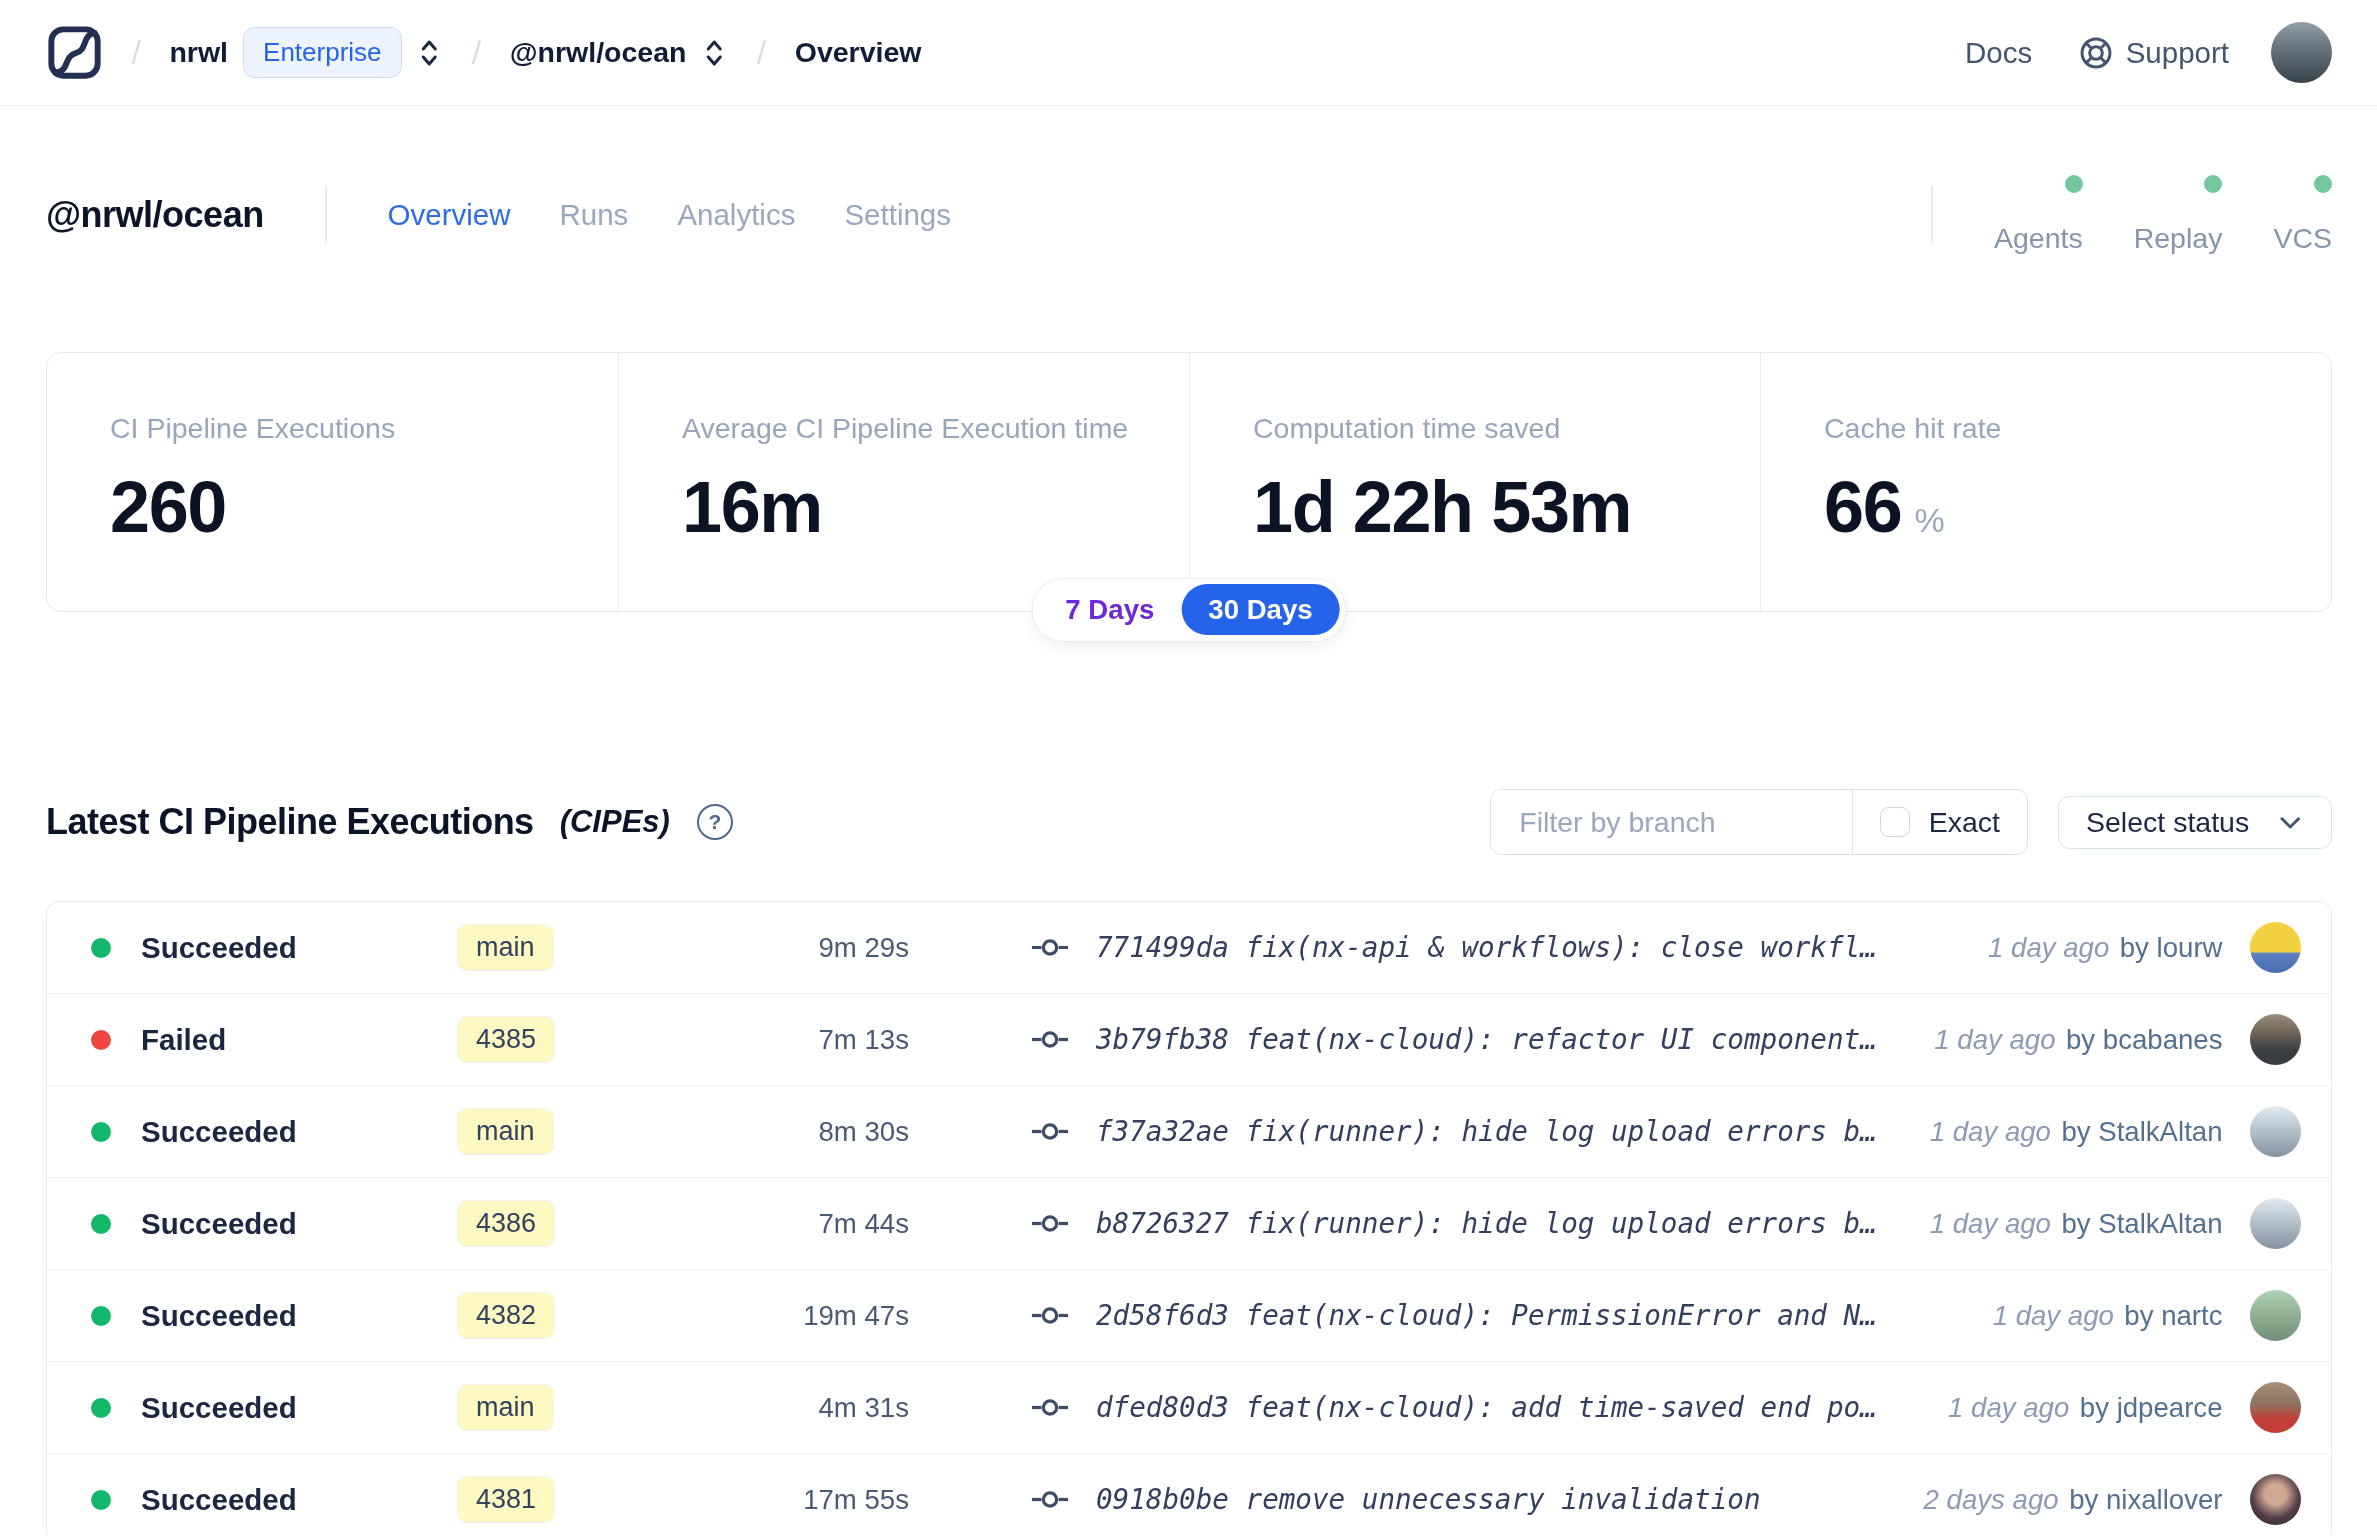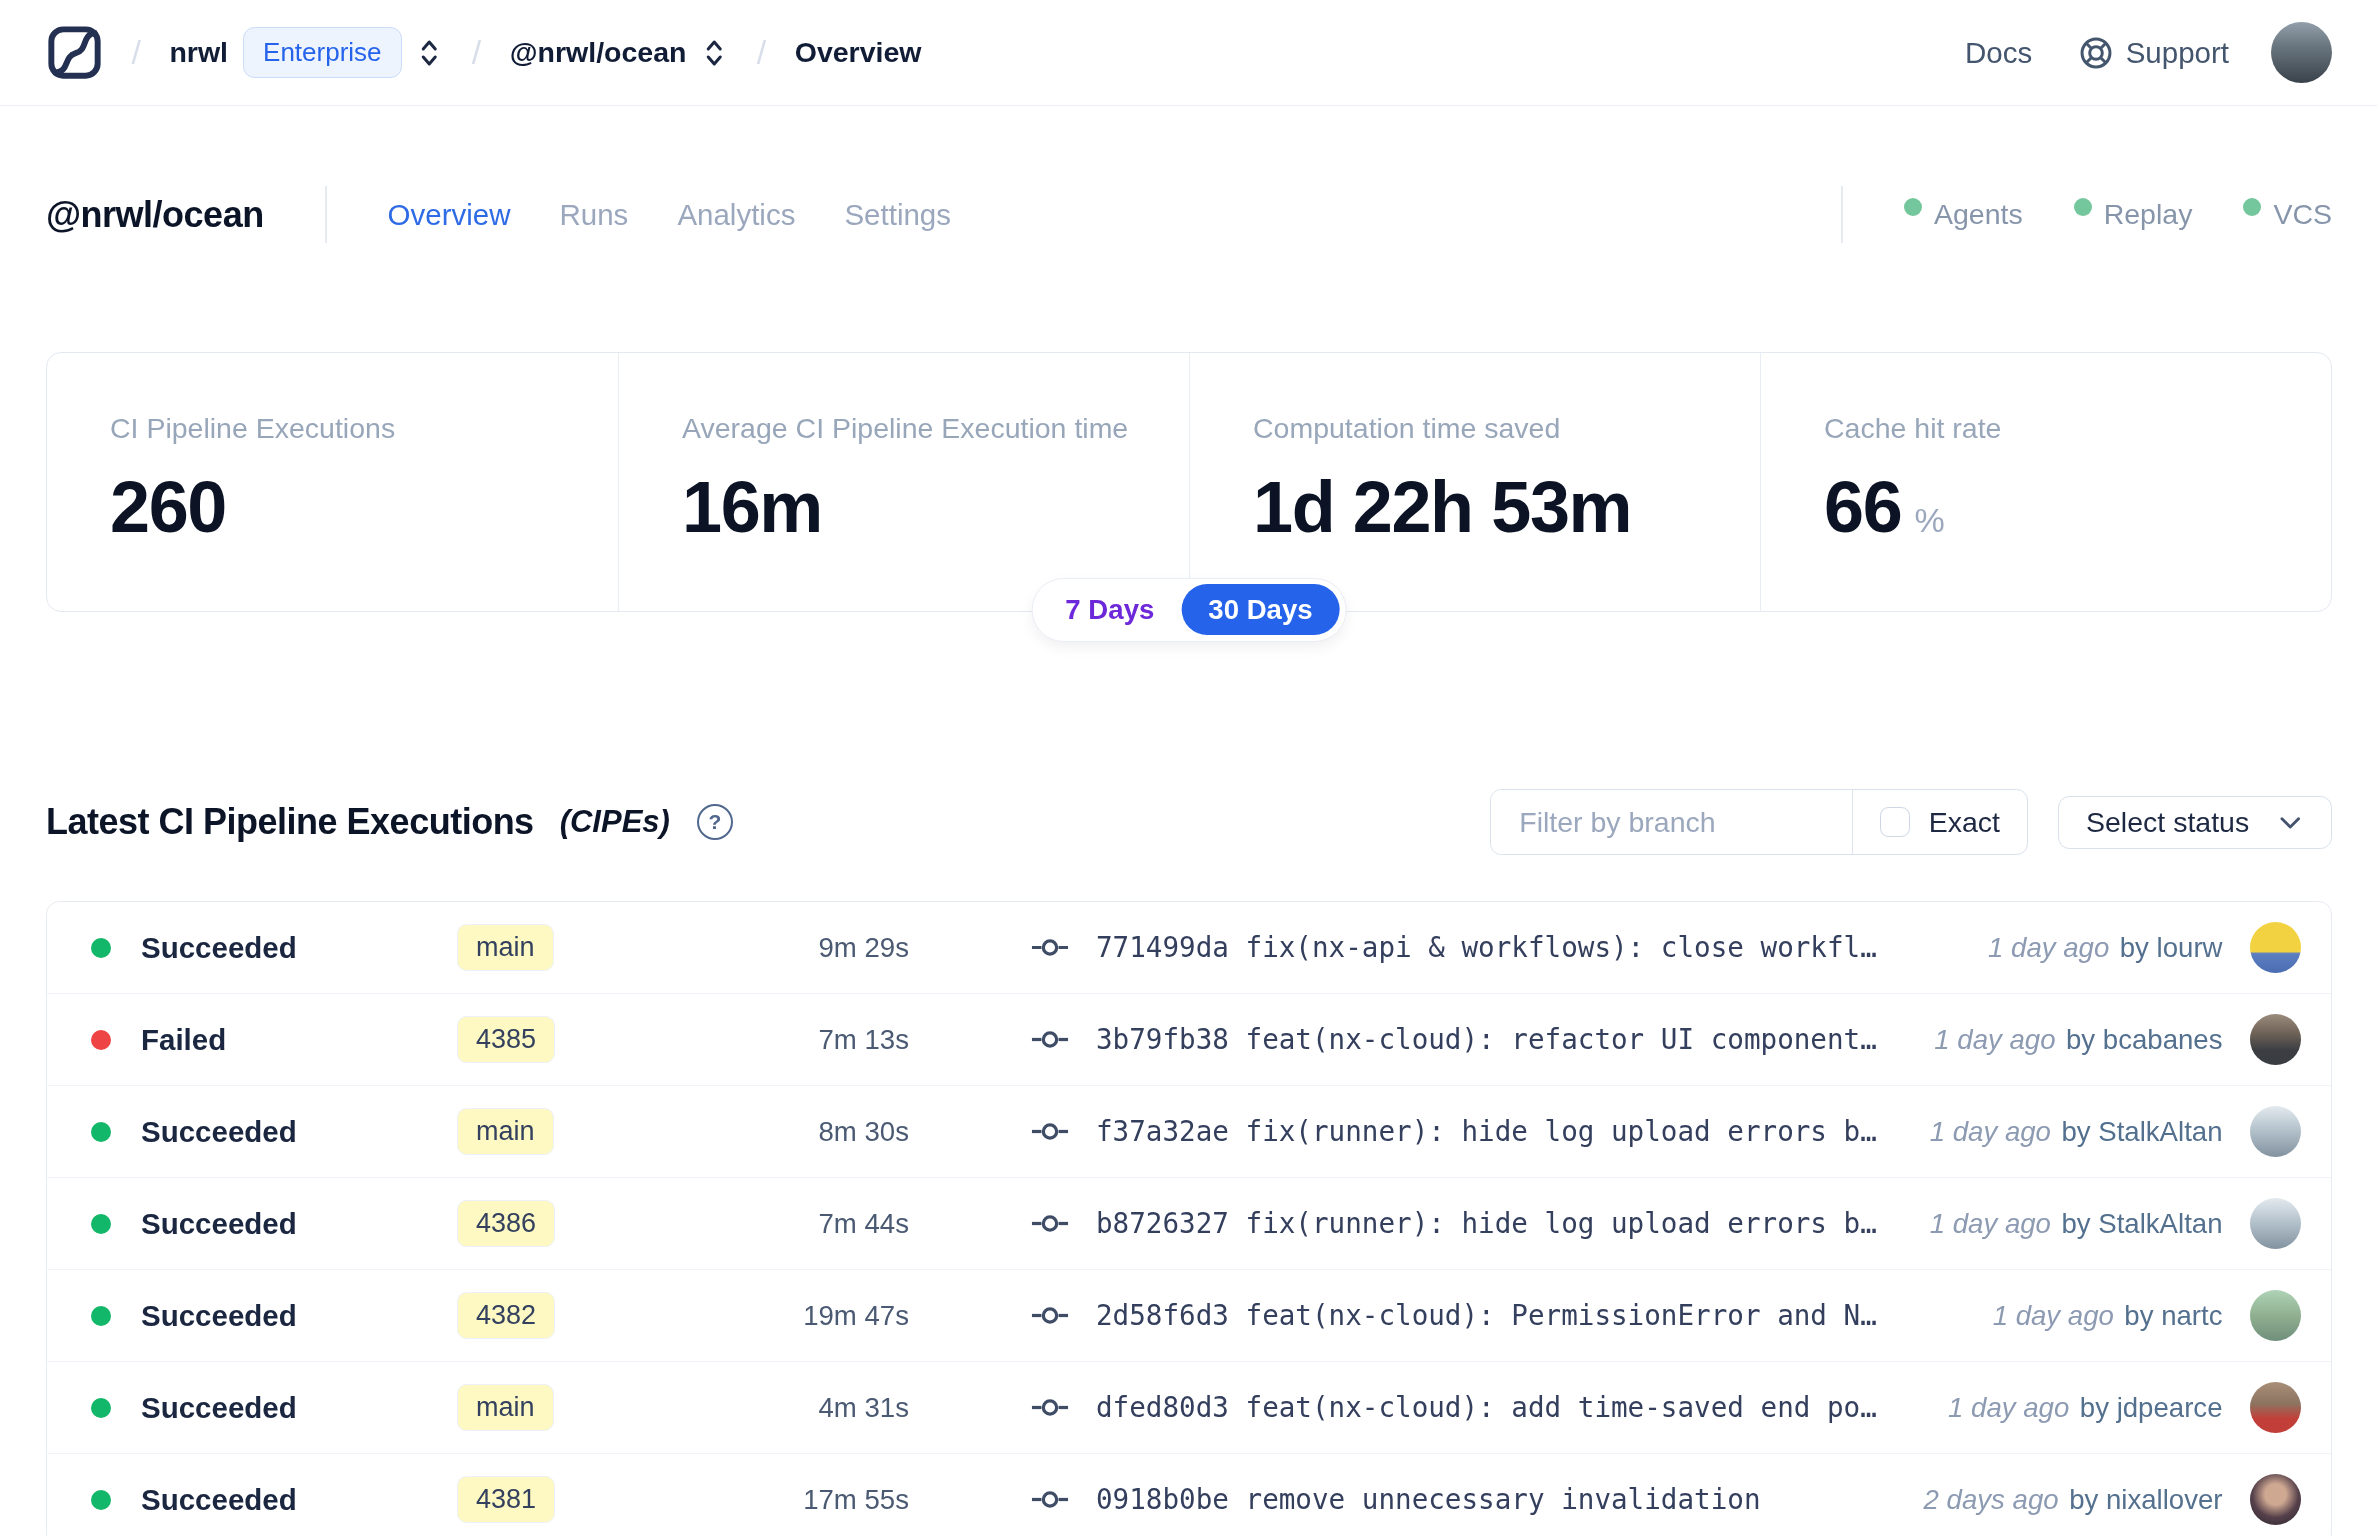--- a/index.html
+++ b/index.html
@@ -24,21 +24,21 @@
 
   
   .ws-header { display:flex; align-items:center; padding:0 46px; margin-top:78px; height:61px; }
   .ws-title { font-size:36px; font-weight:700; color:#0c1528; letter-spacing:-0.5px; }
   .vdiv { width:1.9px; height:57px; background:#e6eaf1; margin:0 61px; }
   .tabs { display:flex; align-items:center; gap:49px; }
   .tab { font-size:29.5px; font-weight:500; color:#9aa7bd; cursor:pointer; }
   .tab.active { color:#2e6be5; }
   .ws-right { margin-left:auto; display:flex; align-items:center; }
   .indicators { display:flex; align-items:center; gap:51px; margin-left:61px; }
-  .indicator { display:flex; align-items:flex-start; gap:12px; font-size:28.5px; color:#8795ab; }
+  .indicator { display:flex; align-items:flex-end; gap:29px; font-size:28.5px; color:#8795ab;flex-direction:column; }
   .ind-dot { width:18px; height:18px; border-radius:50%; background:#74c79c; }
 
   
   .stats-wrap { margin:107px 46px 0; position:relative; }
   .stats { display:grid; grid-template-columns:1fr 1fr 1fr 1fr; border:1.9px solid #e4e9f1;
     border-radius:15px; background:#fff; }
   .stat { padding:59px 0 63px 63px; }
   .stat + .stat { border-left:1.9px solid #e9edf4; }
   .stat-label { font-size:28.5px; font-weight:500; color:#98a6ba; }
   .stat-value { margin-top:21px; font-size:72px; font-weight:700; color:#0b1324; letter-spacing:-1.4px; }
@@ -80,21 +80,21 @@
   .dot { width:20px; height:20px; border-radius:50%; }
   .dot-green { background:#12b76a; }
   .dot-red { background:#ef4444; }
   .status-text { font-size:29.5px; font-weight:600; color:#1b2740; }
   .col-branch { flex:0 0 214px; }
   .pill { display:inline-block; background:#fef9c3; border:1.9px solid #edf1f7; border-radius:9.5px;
     padding:6.7px 18px; font-size:27px; color:#33415e; }
   .col-duration { flex:0 0 238px; text-align:right; font-size:27.6px; color:#4b5a73; }
   .col-commit { flex:1 1 auto; min-width:0; margin-left:122px; display:flex; align-items:center; gap:27px; }
   .commit-text { font-family:"DejaVu Sans Mono", monospace; font-size:27.6px; color:#333f5d;
-    white-space:nowrap; overflow:hidden; }
+    white-space:nowrap; overflow:hidden;font-style:italic; }
   .col-meta { flex:0 0 auto; display:flex; align-items:center; gap:10.5px; margin-left:38px;text-align:center; }
   .time-ago { font-size:27.6px; font-style:italic; color:#8c9ab2; }
   .author { font-size:27.6px; font-weight:500; color:#54708f; }
   .row-avatar { width:51px; height:51px; margin-left:17px; }
 
   svg { display:block; }
 </style>
 </head>
 <body>
 

